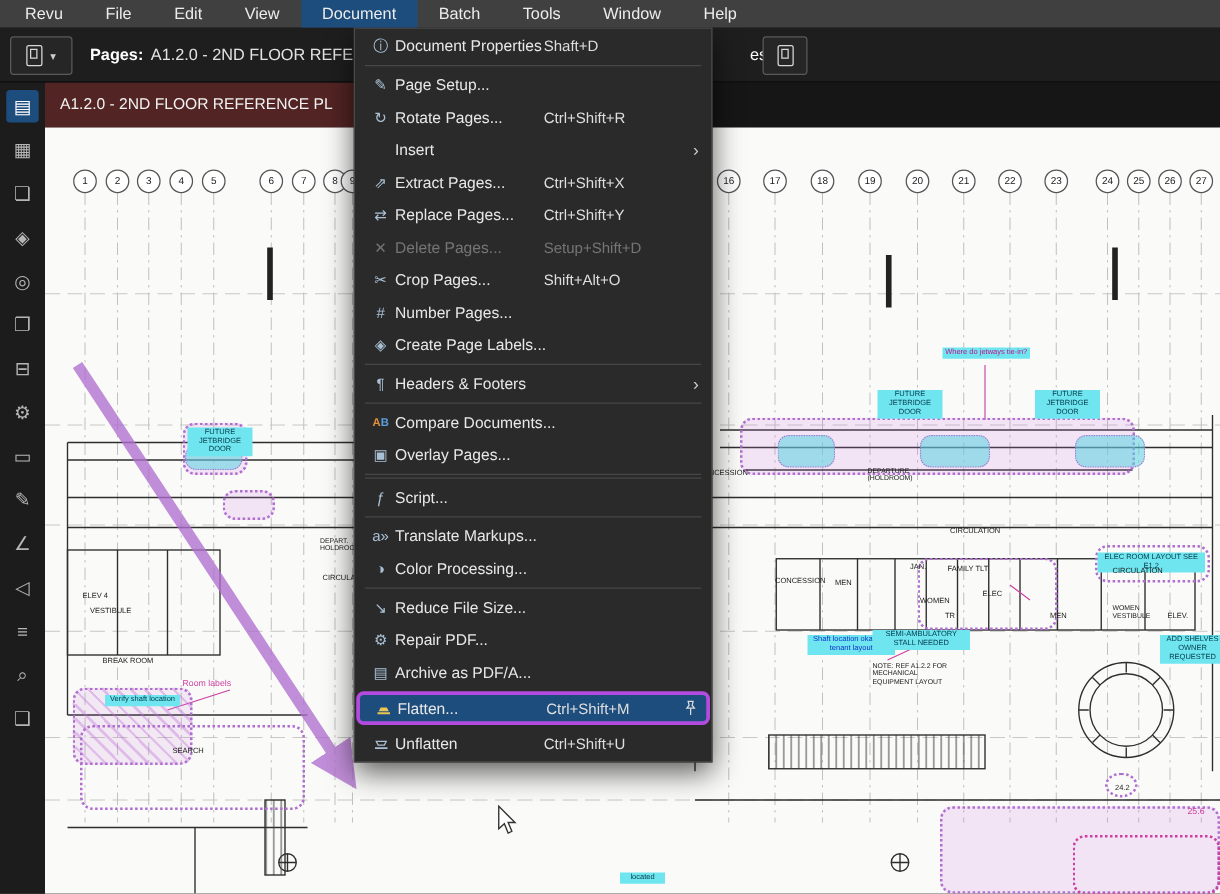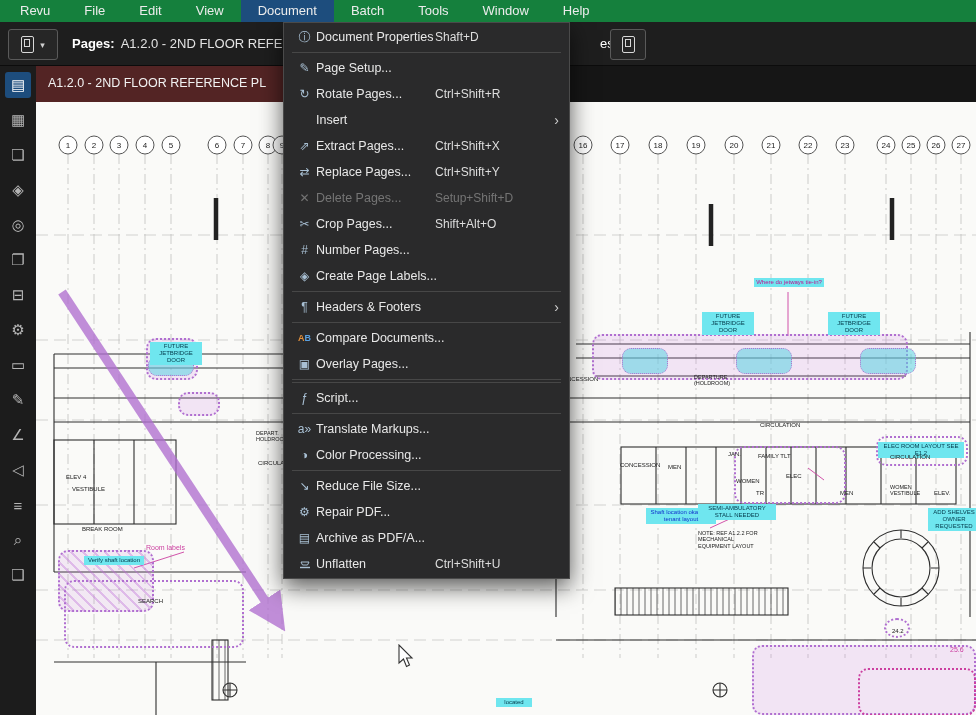--- a/index.html
+++ b/index.html
@@ -1,20 +1,20 @@
 <!DOCTYPE html>
 <html style="--accent: #1d4d7d; --hl: #b44be0; --mkp: #b06fd0; --cyan: #6fe6ef; --mag: #cc3fa0; --tab: #532424;"><head>
 <meta charset="utf-8">
 <style>
   html,body{margin:0;padding:0}
   body{width:976px;height:715px;position:relative;overflow:hidden;background:#111;
        font-family:"Liberation Sans",sans-serif;cursor:default}
 
   
-  .menubar{position:absolute;left:0;top:0;width:100%;height:22px;background:#15803d;
+  .menubar{position:absolute;left:0;top:0;width:100%;height:22px;background:#404040;
            display:flex;align-items:flex-start;z-index:15}
   .mb-item{color:#ececec;font-size:13px;line-height:22px;padding:0 17px;white-space:nowrap}
   .mb-item:first-child{padding-left:20px}
   .mb-item.active{background:var(--accent)}
 
   
   .infobar{position:absolute;left:0;top:22px;width:100%;height:43px;background:#1e1e1e;
            border-bottom:1px solid #0c0c0c;z-index:9}
   .pagenav{position:absolute;left:8px;top:7px;width:48px;height:29px;border:1px solid #5a5a5a;
            border-radius:3px;background:#262626;display:flex;align-items:center;justify-content:center;gap:6px}
@@ -399,20 +399,36 @@
         <span class="mi-label">Reduce File Size...</span>
       </div>
       <div class="mi">
         <span class="mi-icon">⚙</span>
         <span class="mi-label">Repair PDF...</span>
       </div>
       <div class="mi">
         <span class="mi-icon">▤</span>
         <span class="mi-label">Archive as PDF/A...</span>
       </div>
+      <div class="mi highlighted">
+        <span class="mi-icon">
+          <svg width="12" height="12" viewBox="0 0 12 12">
+            <path d="M2 8h8L8.5 5h-5z" fill="#e8c554"></path>
+            <rect x="1" y="8.8" width="10" height="1.6" fill="#e8c554"></rect>
+          </svg>
+        </span>
+        <span class="mi-label">Flatten...</span>
+        <span class="mi-shortcut">Ctrl+Shift+M</span>
+        <span class="mi-pin">
+          <svg width="11" height="13" viewBox="0 0 11 13">
+            <path d="M3.5 1h4l-.8 3.2 1.8 2.3H2.5l1.8-2.3z" fill="none" stroke="#dcdcdc" stroke-width="1"></path>
+            <path d="M5.5 6.8V12" stroke="#dcdcdc" stroke-width="1"></path>
+          </svg>
+        </span>
+      </div>
       <div class="mi">
         <span class="mi-icon">
           <svg width="12" height="12" viewBox="0 0 12 12">
             <path d="M2 4h8L8.5 7h-5z" fill="none" stroke="#a9c0d4"></path>
             <rect x="1" y="8.8" width="10" height="1.4" fill="#a9c0d4"></rect>
           </svg>
         </span>
         <span class="mi-label">Unflatten</span>
         <span class="mi-shortcut">Ctrl+Shift+U</span>
       </div>

